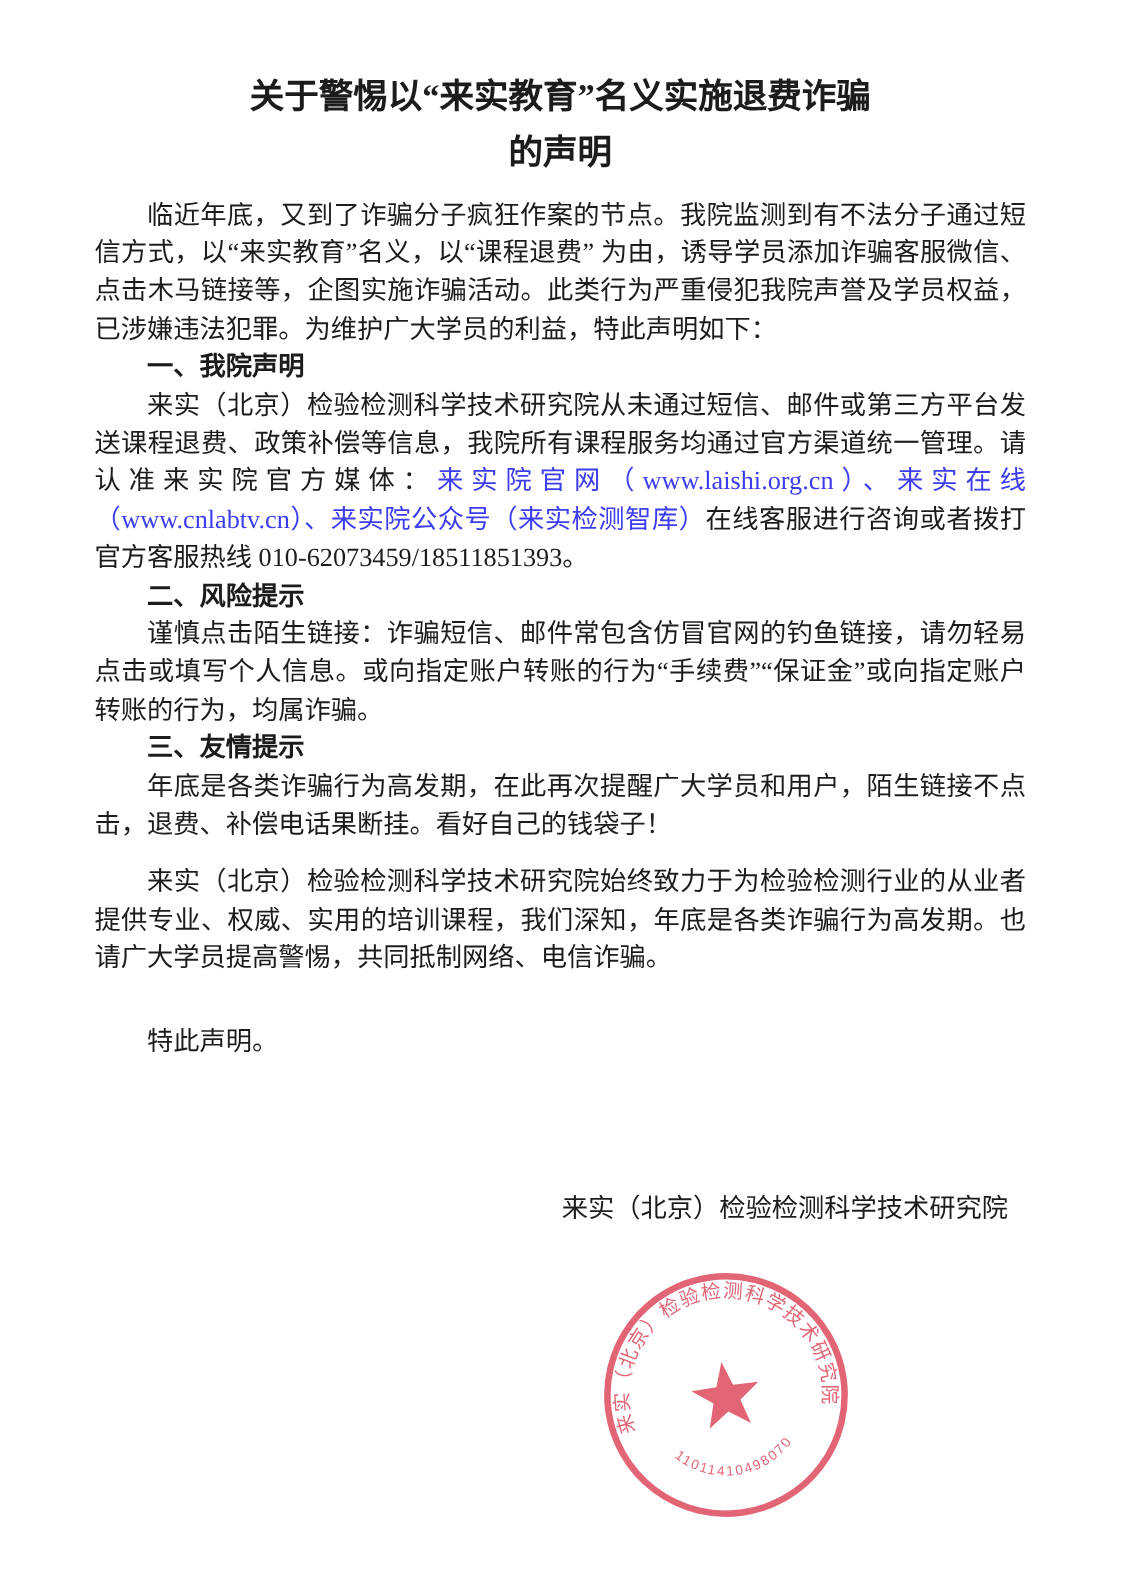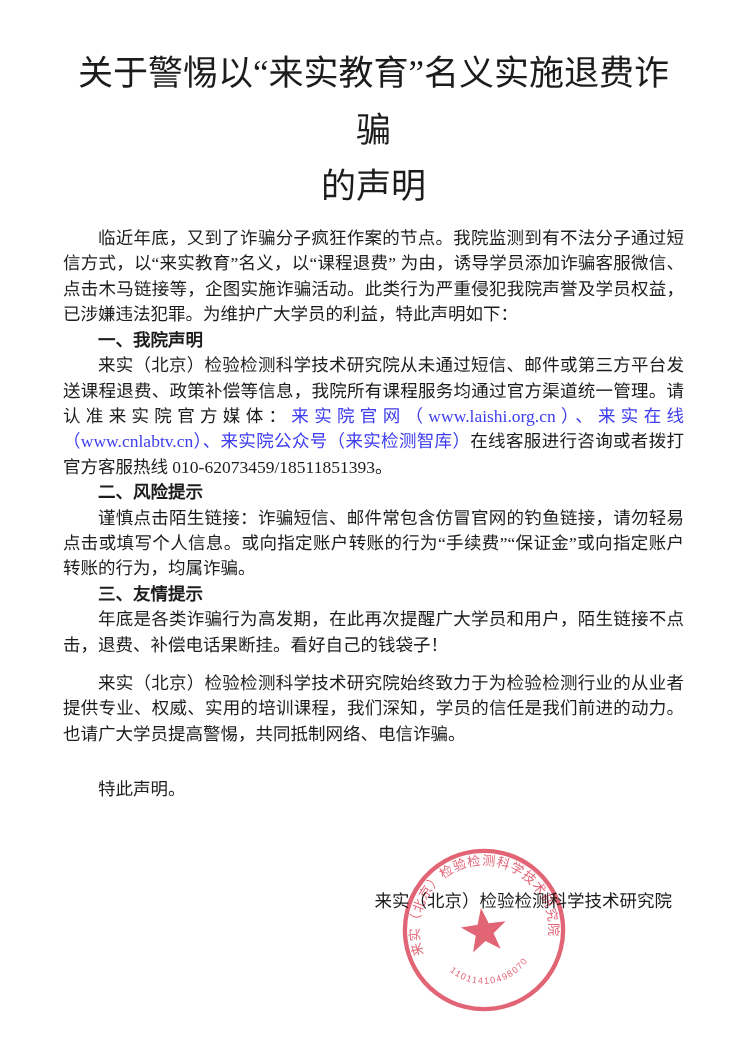--- a/index.html
+++ b/index.html
@@ -8,22 +8,22 @@
     width:747px;height:1046px;
     background:#ffffff;
     overflow:hidden;
     font-family:"Liberation Serif","DejaVu Serif",serif;
     color:#1c1c1c;
   }
   .content{padding:46px 63px 0 63px;}
   .doc-title{
     margin:0 0 10px 0;
     text-align:center;
-    font-size:35px;
-    font-weight:normal;
+    font-size:23px;
+    font-weight:bold;
     line-height:1.62;
   }
   .doc-title span{display:block;}
   .salutation{
     margin:8px 0 0 0;
     font-size:17.5px;
     line-height:25.4px;
   }
   p.body{
     margin:0;
@@ -85,21 +85,21 @@
 
     <h2 class="sec">一、我院声明</h2>
     <p class="body"><span>来实（北京）检验检测科学技术研究院从未通过短信、邮件或第三方平台发送课程退费、政策补偿等信息，我院所有课程服务均通过官方渠道统一管理。请认准来实院官方媒体：</span><span class="link">来实院官网（www.laishi.org.cn）、来实在线（www.cnlabtv.cn）、来实院公众号（来实检测智库）</span><span>在线客服进行咨询或者拨打官方客服热线 010-62073459/18511851393。</span></p>
 
     <h2 class="sec">二、风险提示</h2>
     <p class="body">谨慎点击陌生链接：诈骗短信、邮件常包含仿冒官网的钓鱼链接，请勿轻易点击或填写个人信息。或向指定账户转账的行为“手续费”“保证金”或向指定账户转账的行为，均属诈骗。</p>
 
     <h2 class="sec">三、友情提示</h2>
     <p class="body">年底是各类诈骗行为高发期，在此再次提醒广大学员和用户，陌生链接不点击，退费、补偿电话果断挂。看好自己的钱袋子！</p>
 
-    <p class="body closing-para">来实（北京）检验检测科学技术研究院始终致力于为检验检测行业的从业者提供专业、权威、实用的培训课程，我们深知，学员的信任是我们前进的动力。也请广大学员提高警惕，共同抵制网络、电信诈骗。</p>
+    <p class="body closing-para">来实（北京）检验检测科学技术研究院始终致力于为检验检测行业的从业者提供专业、权威、实用的培训课程，我们深知，年底是各类诈骗行为高发期。也请广大学员提高警惕，共同抵制网络、电信诈骗。</p>
     <p class="body closing-statement">特此声明。</p>
 
     <div class="signature">来实（北京）检验检测科学技术研究院</div>
   </div>
 
   <div class="seal">
     <svg viewBox="0 0 220 220" xmlns="http://www.w3.org/2000/svg">
       <defs>
         <path id="sealArcTop" d="M 40.5,153.4 A 82,82 0 1 1 179.5,153.4" fill="none"></path>
         <path id="sealArcBottom" d="M 59,155 A 68,68 0 0 0 161,155" fill="none"></path>

